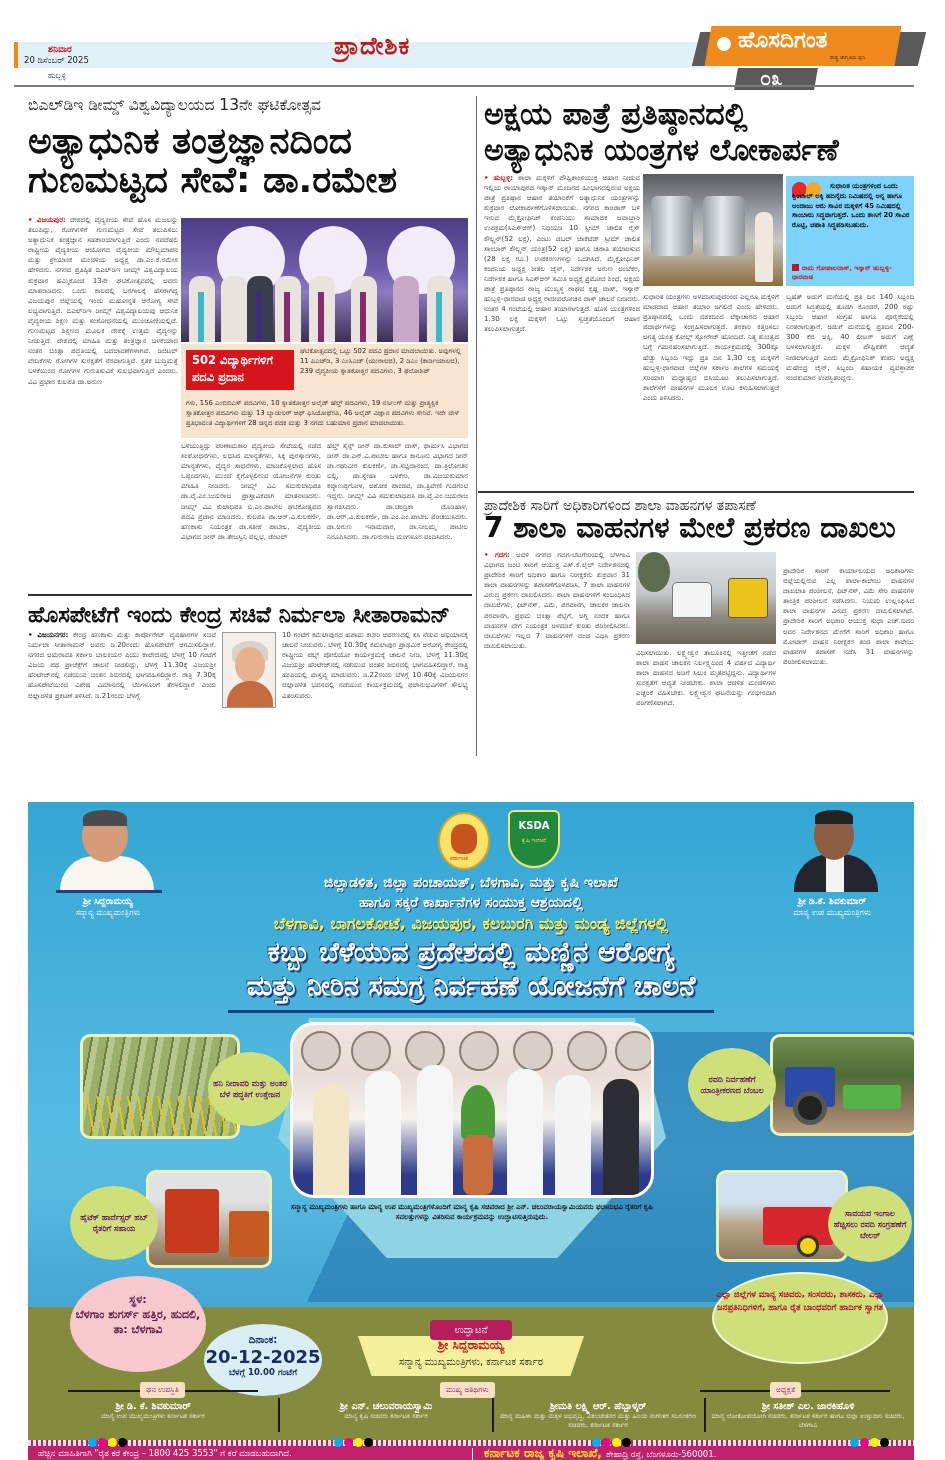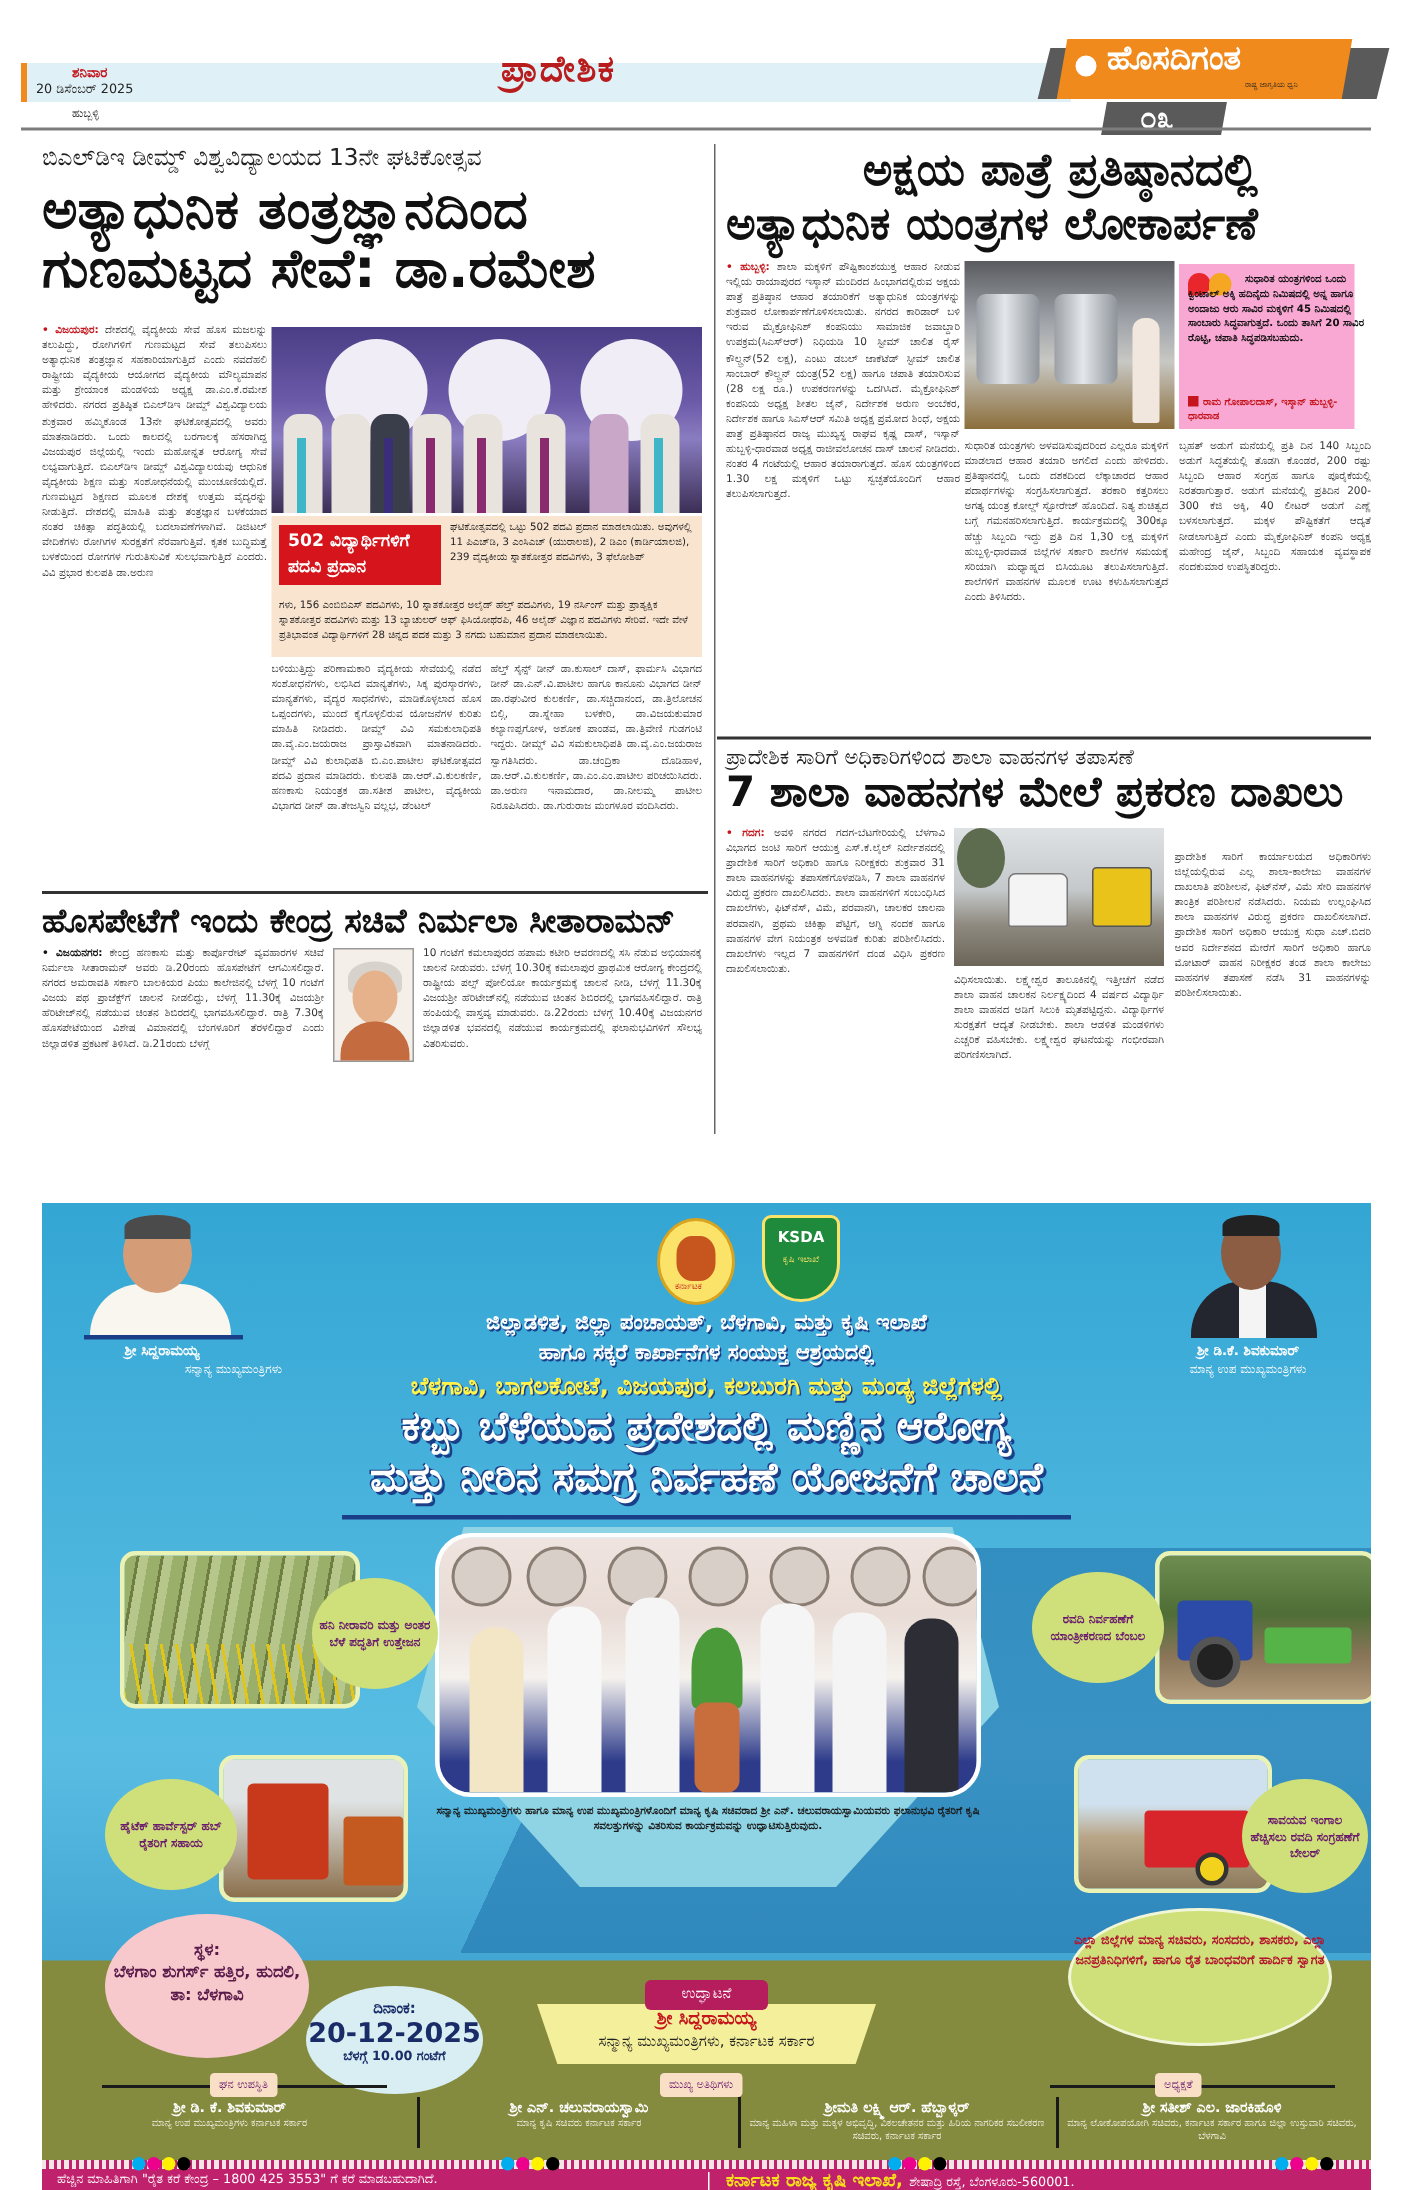--- a/index.html
+++ b/index.html
@@ -44,27 +44,27 @@
   .a1-photo .person { position: absolute; bottom: 0; width: 26px; height: 66px; border-radius: 10px 10px 0 0; background: #e8e3dd; }
   .a1-photo .stole { position: absolute; bottom: 0; width: 6px; height: 50px; }
   .a1-caption-box { position: absolute; left: 181px; top: 344px; width: 287px; height: 94px; background: #f8e4cf; }
   .a1-red-tag { position: absolute; left: 186px; top: 350px; width: 108px; height: 40px; background: #d5141b; color: #fff; font-size: 11.5px; font-weight: bold; line-height: 17px; padding: 2px 6px; }
   .a1-cap-text1 { position: absolute; left: 300px; top: 346px; width: 166px; font-size: 6.8px; line-height: 10.2px; color: #222; }
   .a1-cap-text2 { position: absolute; left: 186px; top: 398px; width: 280px; font-size: 6.8px; line-height: 10.2px; color: #222; }
   .a1-col2 { position: absolute; left: 181px; top: 441px; width: 140px; height: 145px; }
   .a1-col3 { position: absolute; left: 327px; top: 441px; width: 141px; height: 145px; }
 
   
-  .a2-head { position: absolute; left: 484px; top: 96px; font-size: 30px; line-height: 36px; text-align: right; }
+  .a2-head { position: absolute; left: 484px; top: 96px; font-size: 30px; line-height: 36px; }
   .a2-col1 { position: absolute; left: 484px; top: 173px; width: 156px; height: 310px; }
   .a2-photo { position: absolute; left: 643px; top: 174px; width: 140px; height: 112px;
     background: linear-gradient(180deg, #595b5f 0%, #9ea2a8 35%, #c8c8c4 60%, #8b6e3b 100%); }
   .a2-photo .tank { position: absolute; top: 22px; width: 42px; height: 60px; border-radius: 6px; background: linear-gradient(90deg, #9aa0a6, #e4e7ea 45%, #8e949a); }
   .a2-photo .person { position: absolute; left: 112px; top: 38px; width: 18px; height: 70px; border-radius: 8px 8px 2px 2px; background: #f1e7de; }
-  .a2-quote { position: absolute; left: 786px; top: 176px; width: 117px; height: 110px; background: #f9a8d4; padding: 4px 5px; }
+  .a2-quote { position: absolute; left: 786px; top: 176px; width: 128px; height: 110px; background: #7dd3fc; padding: 4px 5px; }
   .a2-quote-mark { position: absolute; left: 6px; top: 6px; width: 32px; height: 24px; }
   .a2-quote-mark span { position: absolute; top: 0; width: 15px; height: 15px; border-radius: 50% 50% 50% 0; }
   .a2-quote-text { position: absolute; left: 6px; top: 6px; width: 118px; font-size: 6.8px; line-height: 9.8px; color: #111; font-weight: bold; text-indent: 38px; }
   .a2-quote-attr { position: absolute; left: 6px; top: 88px; width: 118px; font-size: 6.6px; line-height: 9px; color: #c4161c; font-weight: bold; }
   .a2-quote-attr i { display: inline-block; width: 7px; height: 7px; background: #c4161c; margin-right: 3px; vertical-align: -1px; }
   .a2-col2 { position: absolute; left: 643px; top: 292px; width: 136px; height: 192px; }
   .a2-col3 { position: absolute; left: 786px; top: 292px; width: 128px; height: 192px; }
 
   
   .a3-kicker { position: absolute; left: 484px; top: 497px; font-size: 14px; }
@@ -103,21 +103,21 @@
   .emblem-ksda { position: absolute; left: 480px; top: 8px; width: 52px; height: 58px; background: #1f8a3c; border: 2px solid #fbe36a; border-radius: 6px 6px 26px 26px; }
   .emblem-ksda .txt { position: absolute; left: 0; top: 8px; width: 48px; text-align: center; font-size: 10px; font-weight: bold; color: #fff; }
   .emblem-ksda .sub { position: absolute; left: 0; top: 24px; width: 48px; text-align: center; font-size: 6px; color: #fbe36a; line-height: 8px; }
 
   .cm-photo { position: absolute; left: 24px; top: 8px; width: 110px; height: 78px; }
   .cm-photo .head { position: absolute; left: 30px; top: 0; width: 46px; height: 52px; border-radius: 50%; background: #d49d78; }
   .cm-photo .hair { position: absolute; left: 31px; top: 0; width: 44px; height: 16px; border-radius: 50% 50% 0 0; background: #4b4b4b; }
   .cm-photo .body { position: absolute; left: 8px; top: 46px; width: 94px; height: 34px; border-radius: 40px 40px 0 0; background: #f8f6ef; }
   .cm-underline { position: absolute; left: 28px; top: 88px; width: 106px; height: 3px; background: #1a3f88; }
   .cm-name { position: absolute; left: 0px; top: 94px; width: 160px; text-align: center; font-size: 9px; color: #fff; font-weight: bold; }
-  .cm-title { position: absolute; left: 0px; top: 106px; width: 160px; text-align: right; font-size: 8px; color: #fff; }
+  .cm-title { position: absolute; left: 0px; top: 106px; width: 160px; text-align: center; font-size: 8px; color: #fff; }
 
   .dcm-photo { position: absolute; left: 760px; top: 8px; width: 96px; height: 82px; }
   .dcm-photo .head { position: absolute; left: 26px; top: 0; width: 40px; height: 50px; border-radius: 50%; background: #8d5d43; }
   .dcm-photo .hair { position: absolute; left: 27px; top: 0; width: 38px; height: 14px; border-radius: 50% 50% 0 0; background: #222; }
   .dcm-photo .jacket { position: absolute; left: 6px; top: 44px; width: 84px; height: 38px; border-radius: 36px 36px 0 0; background: #23262e; }
   .dcm-photo .shirt { position: absolute; left: 38px; top: 46px; width: 18px; height: 36px; background: #f4f4f4; }
   .dcm-name { position: absolute; left: 724px; top: 94px; width: 160px; text-align: center; font-size: 9px; color: #fff; font-weight: bold; }
   .dcm-title { position: absolute; left: 724px; top: 106px; width: 160px; text-align: center; font-size: 8px; color: #fff; }
 
   .ad-line1 { position: absolute; left: 0; top: 72px; width: 886px; text-align: center; font-size: 14px; font-weight: bold; color: #fff; text-shadow: 1px 1px 0 #1a3f88; }

